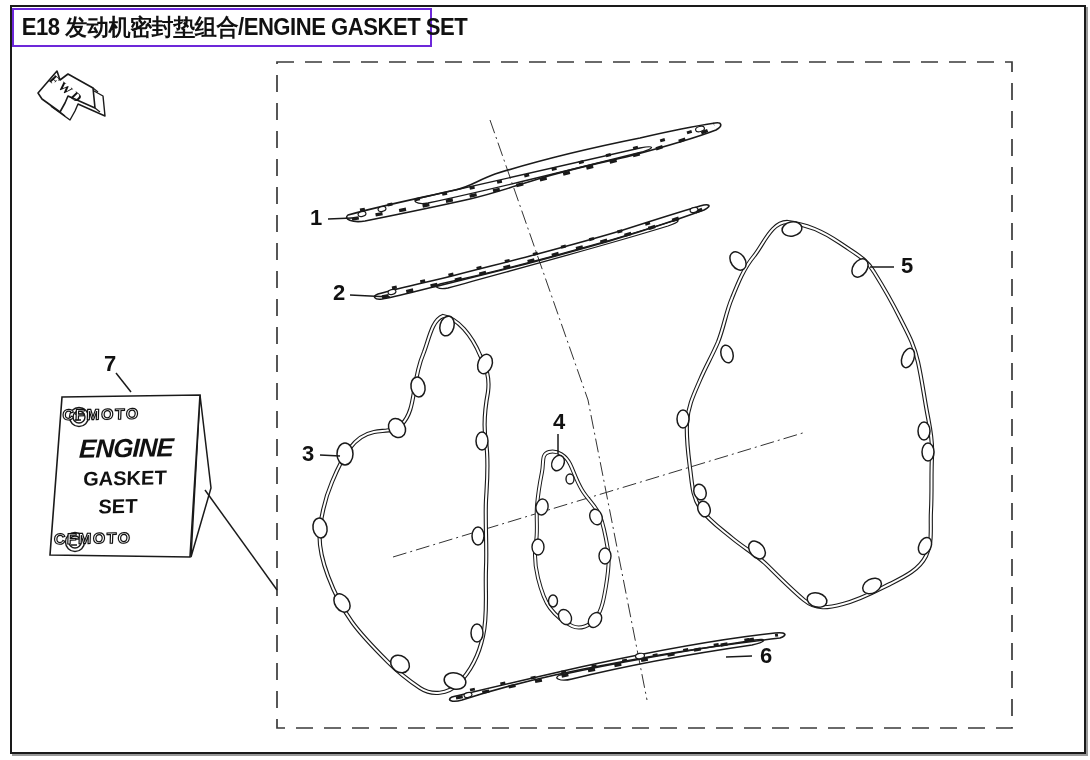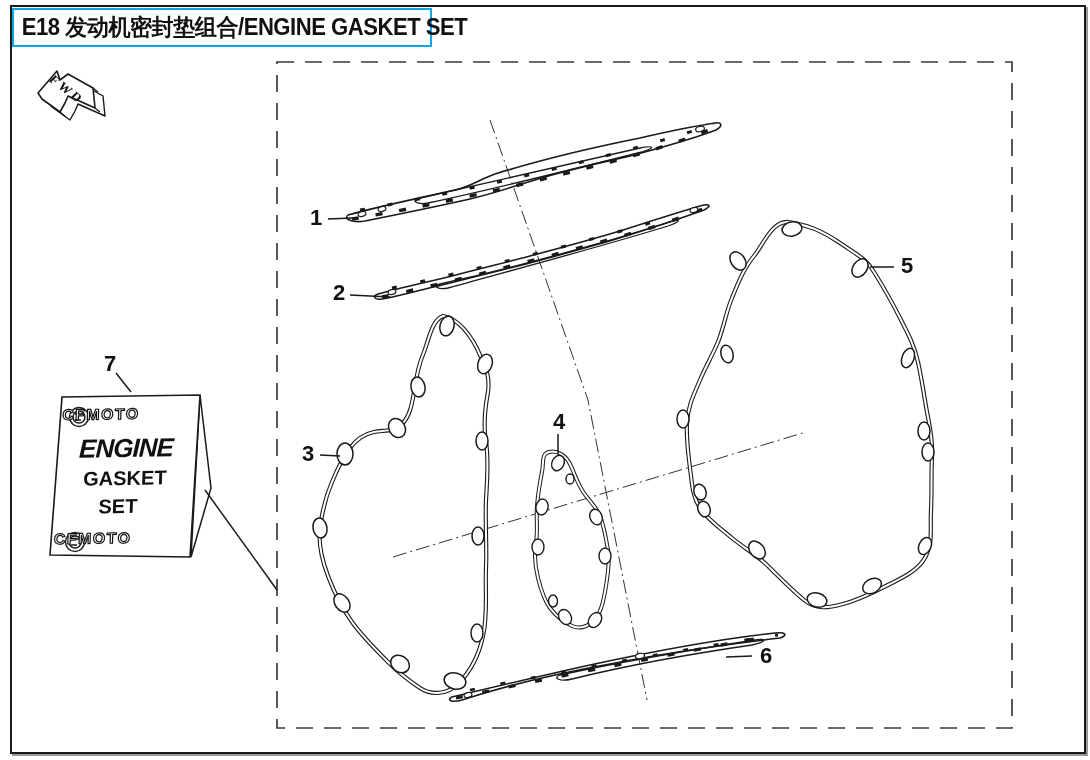--- a/index.html
+++ b/index.html
@@ -1,18 +1,18 @@
 <!DOCTYPE html>
 <html><head>
 <meta charset="utf-8">
 <style>
   html,body{margin:0;padding:0;background:#fff;}
   body{width:1090px;height:760px;position:relative;font-family:"Liberation Sans",sans-serif;color:#111;overflow:hidden;}
   .page-border{position:absolute;left:10px;top:5px;width:1072px;height:745px;border:2px solid #1a1a1a;box-shadow:2px 2px 0 #999;background:#fff;}
-  .title-box{position:absolute;left:12px;top:8px;width:416px;height:35px;border:2px solid #0ea5e9;background:#fff;display:flex;align-items:center;}
+  .title-box{position:absolute;left:12px;top:8px;width:416px;height:35px;border:2px solid #6d28d9;background:#fff;display:flex;align-items:center;}
   .title-box span{font-size:23px;font-weight:bold;white-space:nowrap;padding-left:8px;transform:scaleX(.96);transform-origin:left center;letter-spacing:-.5px;}
   svg.diagram{position:absolute;left:0;top:0;}
   .callout{position:absolute;transform:translate(-50%,-50%);font-size:22px;font-weight:bold;line-height:1;z-index:5;}
   .fwd-text{position:absolute;left:57px;top:72px;z-index:4;font-family:"Liberation Serif",serif;font-weight:bold;font-size:13px;letter-spacing:3px;transform:rotate(38deg) skewX(-8deg);transform-origin:left top;}
   
   .lbox-content{position:absolute;left:50px;top:395px;width:150px;height:162px;z-index:4;transform:rotate(-1deg) skewX(-3deg);transform-origin:center;}
   .brand-row{position:absolute;display:flex;align-items:center;gap:4px;}
   .brand-row.top{left:12px;top:10px;}
   .brand-row.bottom{left:8px;top:134px;}
   .brand-text{font-size:15px;font-weight:900;letter-spacing:1.5px;color:#fff;-webkit-text-stroke:1.1px #111;text-shadow:0 0 1px #111;transform:scaleX(1.05);}

